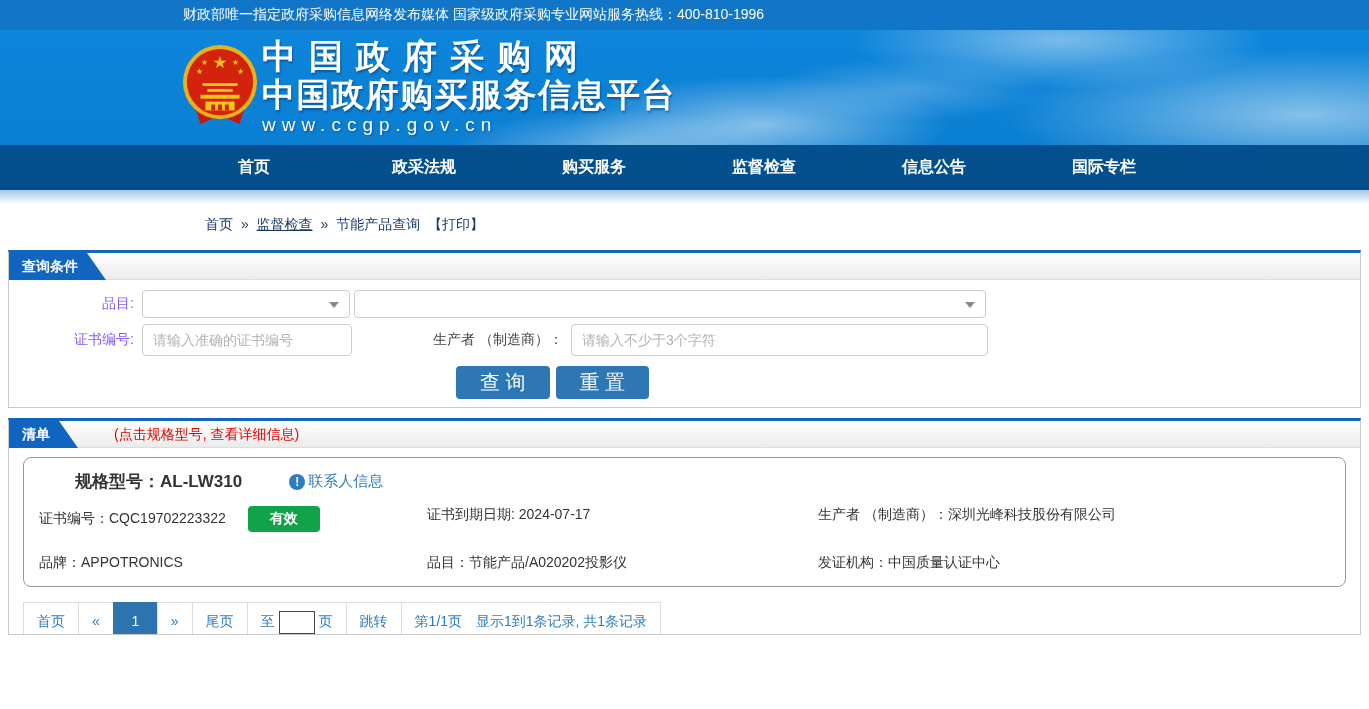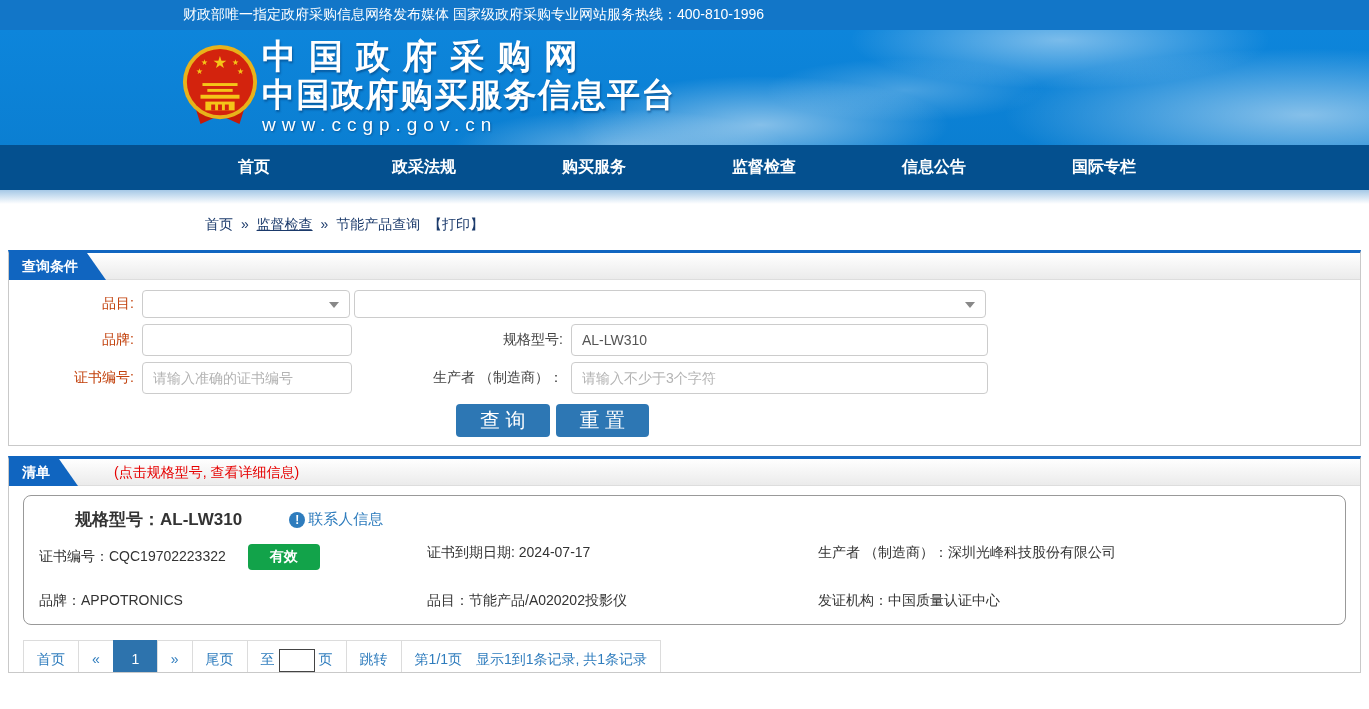--- a/index.html
+++ b/index.html
@@ -52,21 +52,21 @@
   .panel-head { position:relative; height:27px; background:linear-gradient(#ffffff,#ebebeb); border-bottom:1px solid #ddd; }
   .tab {
     position:absolute; left:0; top:0; height:27px; line-height:27px;
     padding:0 28px 4px 13px; background:#1065c0; color:#fff; font-size:14px; font-weight:bold;
     clip-path:polygon(0 0, calc(100% - 19px) 0, 100% 100%, 0 100%); white-space:nowrap;
   }
   .head-note { position:absolute; left:105px; top:0; line-height:27px; color:#e60000; font-size:14px; }
   
   .query-body { padding:10px 0 8px; }
   .form-row { display:flex; align-items:center; margin-bottom:6px; }
-  .form-label { width:133px; text-align:right; padding-right:8px; font-size:14px; color:#c2410c; white-space:nowrap; }
+  .form-label { width:133px; text-align:right; padding-right:8px; font-size:14px; color:#8b5cf6; white-space:nowrap; }
   .form-label-2 { width:219px; text-align:right; padding-right:8px; font-size:14px; color:#444; white-space:nowrap; }
   .select {
     position:relative; height:28px; border:1px solid #ccc; border-radius:4px; background:#fff; cursor:pointer;
   }
   .select-1 { width:208px; }
   .select-2 { width:632px; margin-left:4px; }
   .caret {
     position:absolute; right:10px; top:11px; width:0; height:0;
     border-left:5px solid transparent; border-right:5px solid transparent; border-top:6px solid #888;
   }
@@ -178,26 +178,20 @@
     <div class="form-row">
       <div class="form-label">品目:</div>
       <div class="select select-1">
         <span class="caret"></span>
       </div>
       <div class="select select-2">
         <span class="caret"></span>
       </div>
     </div>
 
-    <div class="form-row">
-      <div class="form-label">品牌:</div>
-      <input class="txt-input w-208" style="">
-      <div class="form-label-2">规格型号:</div>
-      <input class="txt-input w-417" value="AL-LW310" style="">
-    </div>
 
     <div class="form-row">
       <div class="form-label">证书编号:</div>
       <input class="txt-input w-208" placeholder="请输入准确的证书编号" style="">
       <div class="form-label-2">生产者 （制造商）：</div>
       <input class="txt-input w-417" placeholder="请输入不少于3个字符" style="">
     </div>
 
 
     <div class="btn-row">

